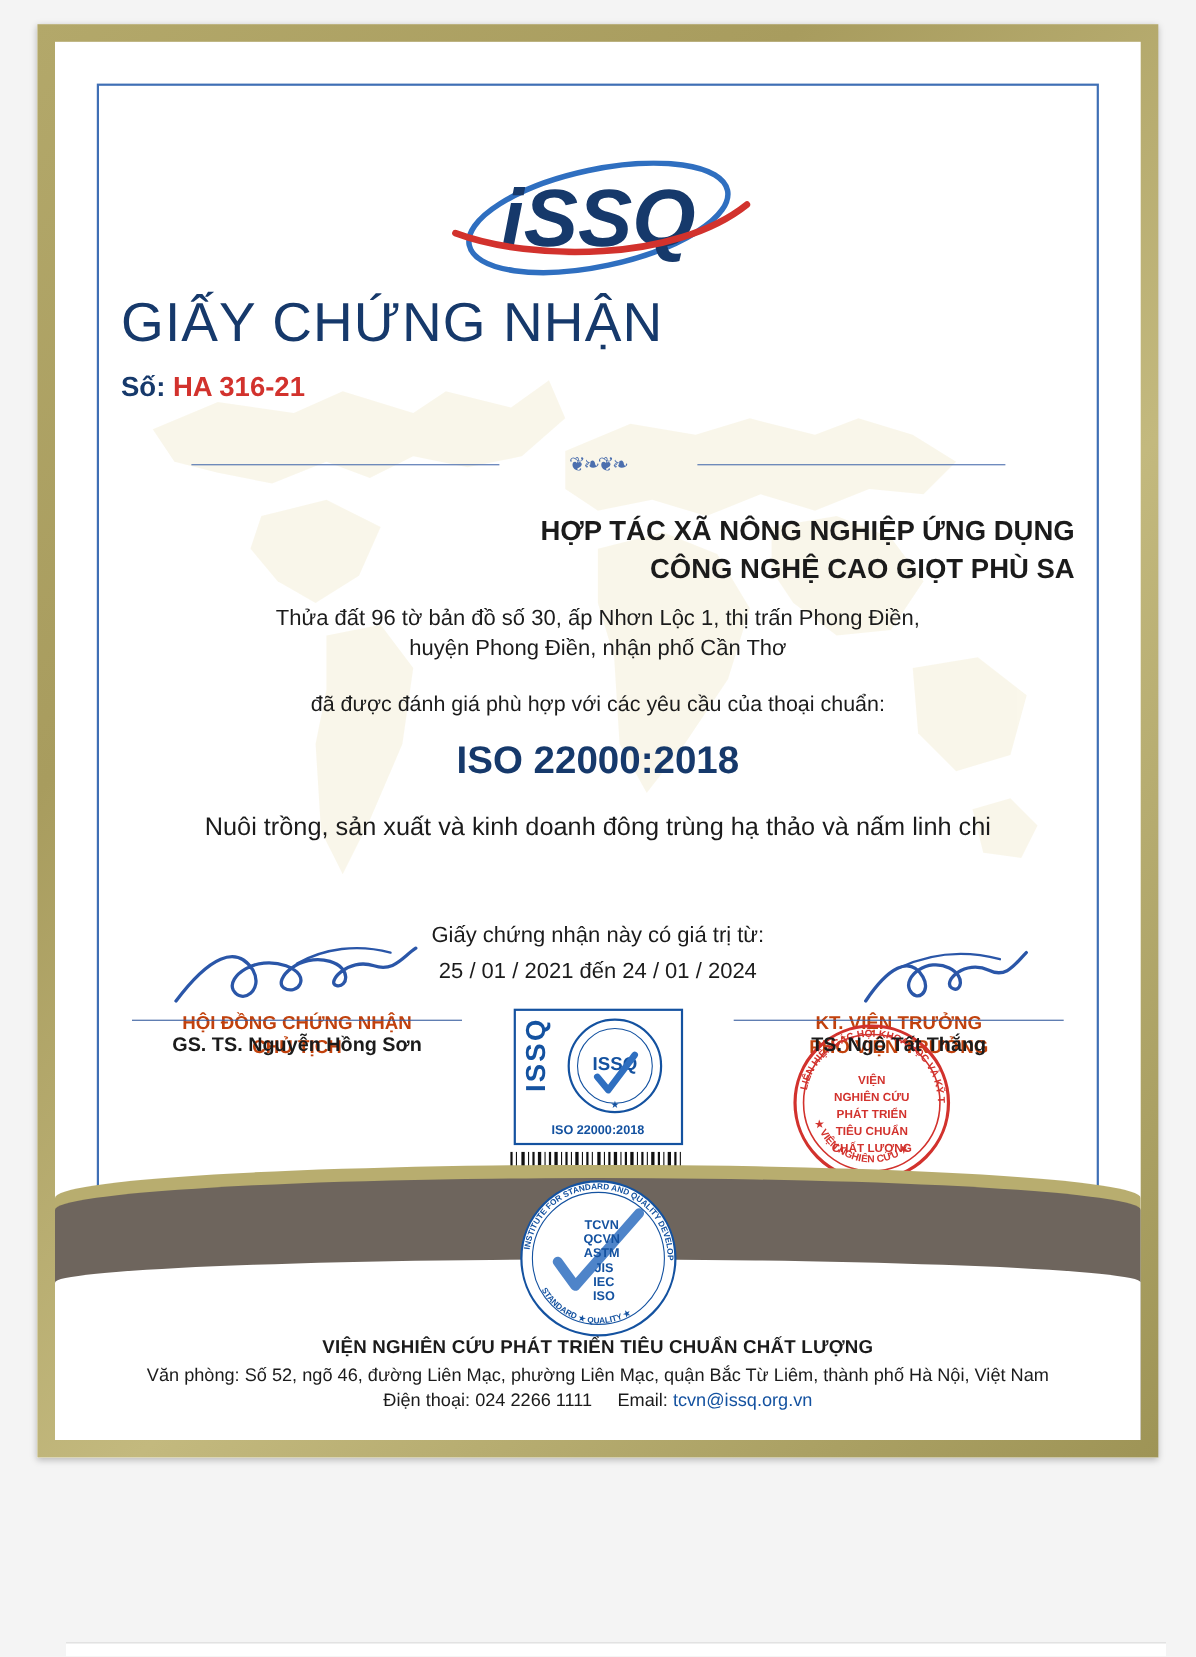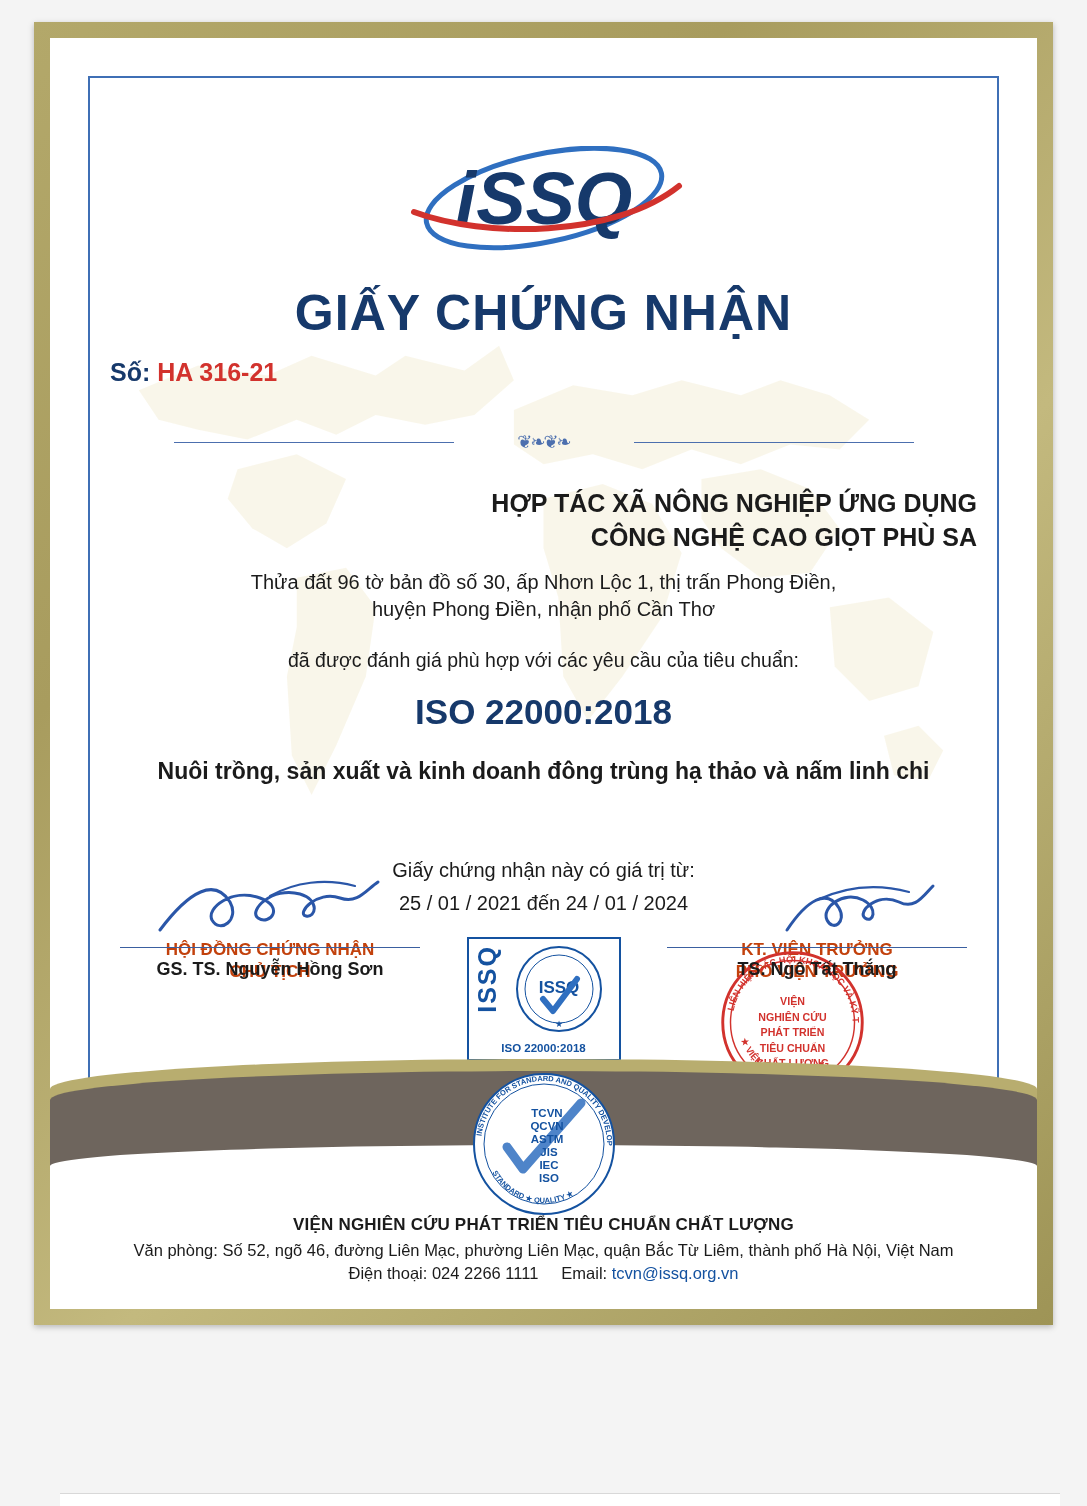--- a/index.html
+++ b/index.html
@@ -67,26 +67,25 @@
   
   .logo-wrap {
     margin-top: 48px;
     text-align: center;
     position: relative;
     height: 110px;
   }
   .logo-svg { display:block; margin: 0 auto; }
 
   .cert-title {
-    text-align: center;
     font-size: 50px;
-    font-weight: bold;
+    font-weight: normal;
     color: #16396b;
     letter-spacing: 1px;
-    margin-top: 28px;
+    margin-top: 8px;
     font-family: "Liberation Sans", sans-serif;
   }
   .cert-number {
     margin-top: 16px;
     font-size: 25px;
     font-weight: bold;
     color: #16396b;
   }
   .cert-number .num { color: #d2322d; }
 
@@ -153,21 +152,21 @@
   .scope-label {
     text-align: center;
     margin-top: 28px;
     font-size: 19.5px;
     color: #1b1b1b;
   }
   .scope-text {
     text-align: center;
     margin-top: 26px;
     font-size: 23px;
-    font-weight: bold;
+    font-weight: normal;
     color: #1b1b1b;
   }
   .validity-label {
     text-align: center;
     margin-top: 74px;
     font-size: 20px;
     color: #1b1b1b;
   }
   .validity-dates {
     text-align: center;
@@ -395,21 +394,21 @@
         <div class="org-name">
           <div>HỢP TÁC XÃ NÔNG NGHIỆP ỨNG DỤNG</div>
           <div>CÔNG NGHỆ CAO GIỌT PHÙ SA</div>
         </div>
 
         <div class="org-addr">
           <div>Thửa đất 96 tờ bản đồ số 30, ấp Nhơn Lộc 1, thị trấn Phong Điền,</div>
           <div>huyện Phong Điền, nhận phố Cần Thơ</div>
         </div>
 
-        <div class="conformity">đã được đánh giá phù hợp với các yêu cầu của tiêu chuẩn:</div>
+        <div class="conformity">đã được đánh giá phù hợp với các yêu cầu của thoại chuẩn:</div>
 
         <div class="std-name">ISO 22000:2018</div>
 
         <div class="scope-text">Nuôi trồng, sản xuất và kinh doanh đông trùng hạ thảo và nấm linh chi</div>
 
         <div class="validity-label">Giấy chứng nhận này có giá trị từ:</div>
         <div class="validity-dates">25 / 01 / 2021 đến 24 / 01 / 2024</div>
 
         <div class="sig-row">
 

